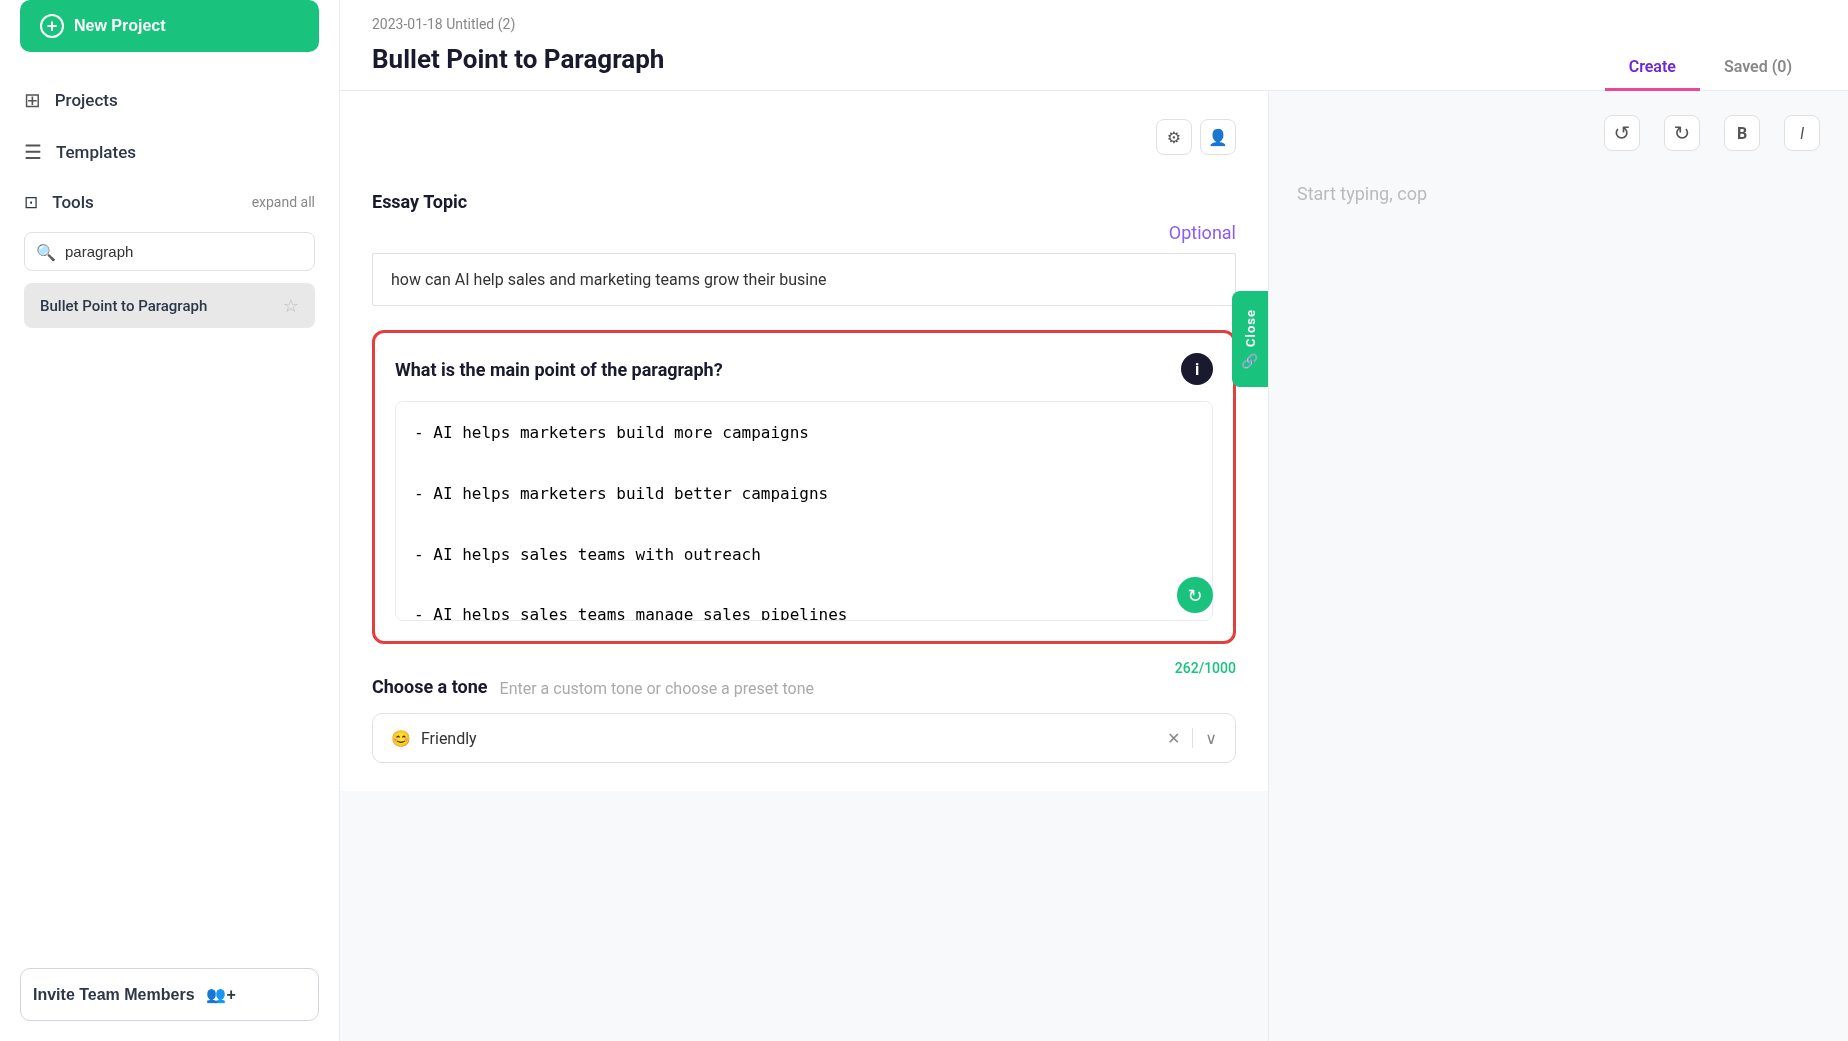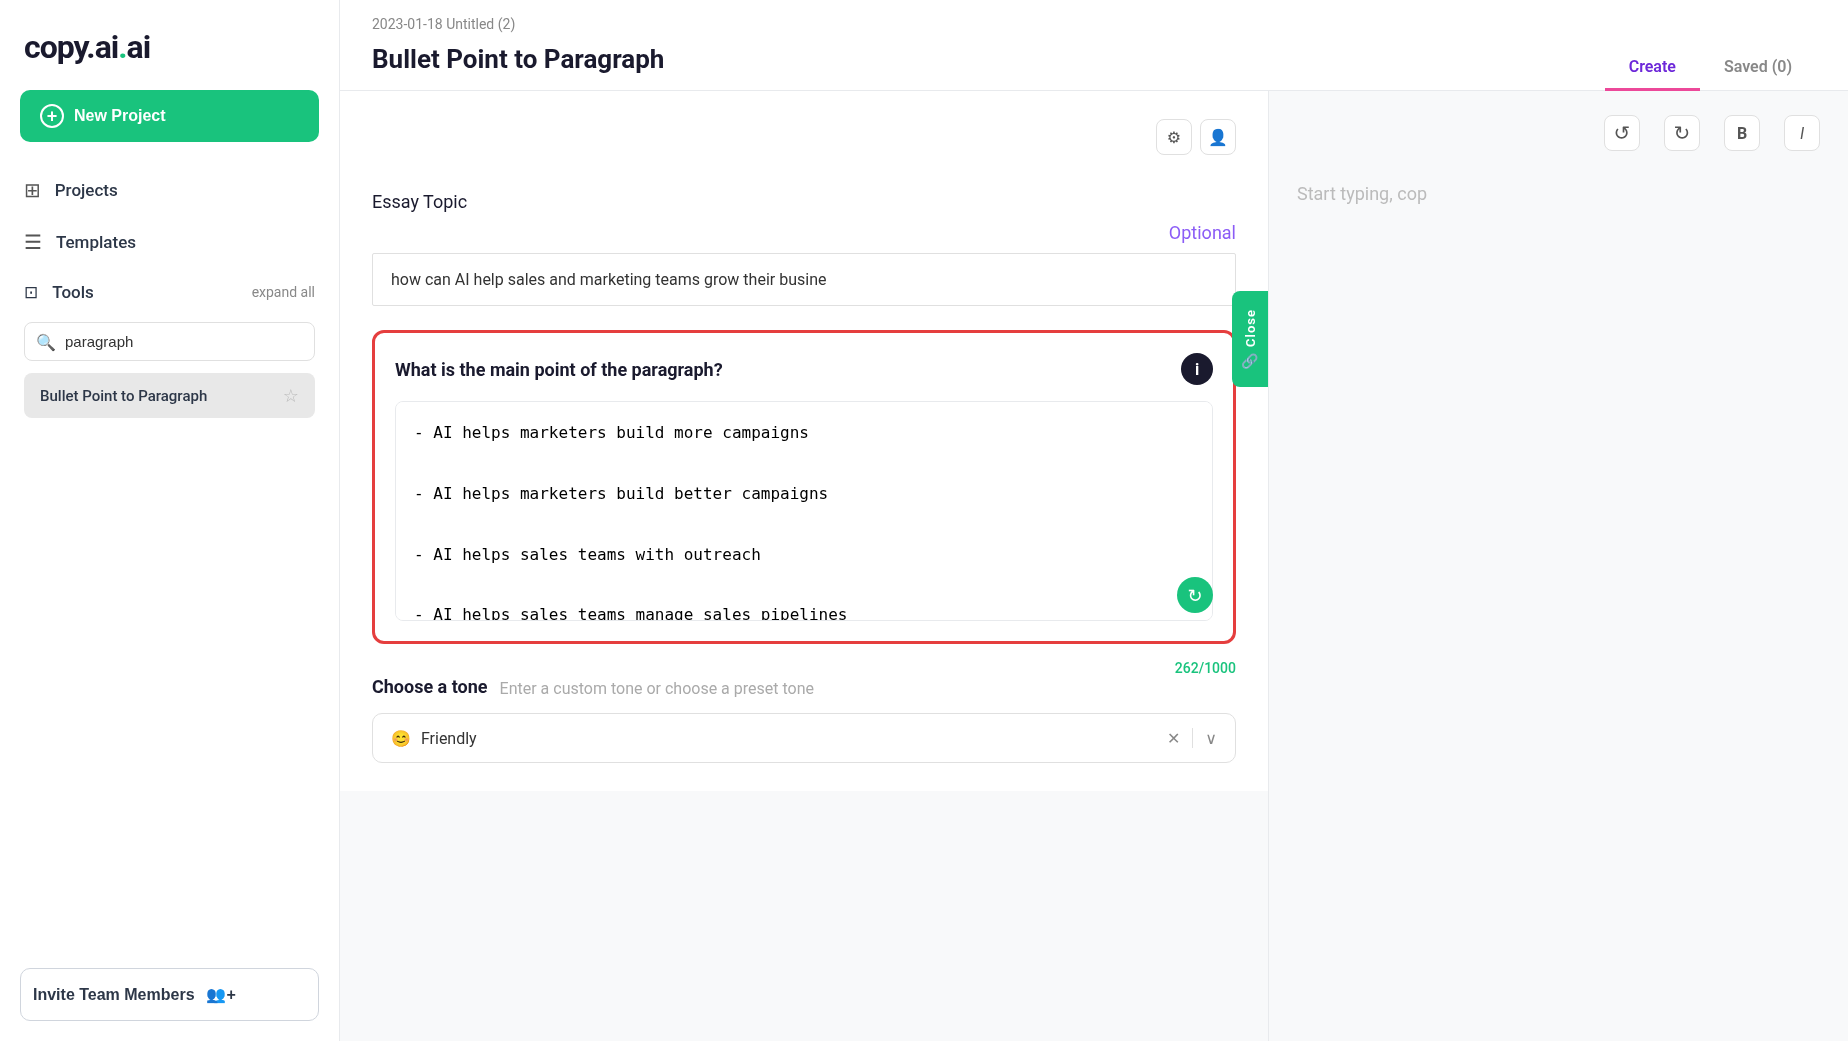--- a/index.html
+++ b/index.html
@@ -273,21 +273,21 @@
       align-items: center;
       justify-content: center;
       cursor: pointer;
       margin-left: 8px;
       font-size: 16px;
       color: #555;
     }
 
     .field-label {
       font-size: 18px;
-      font-weight: 400;
+      font-weight: 700;
       color: #1a1a2e;
       margin-bottom: 16px;
     }
 
     .field-optional {
       font-size: 18px;
       color: #8b5cf6;
       font-weight: 400;
       margin-top: 47px;
     }
@@ -464,25 +464,20 @@
     .form-panel-wrapper {
       flex: 1;
       position: relative;
       overflow: hidden;
     }
   </style>
 </head>
 <body>
 
 <div class="sidebar">
-  <div class="sidebar-logo">
-    <span class="logo-text">
-      <span>copy.ai</span><span class="logo-dot">.</span><span>ai</span>
-    </span>
-  </div>
 
   <button class="new-project-btn">
     <span class="plus-icon">+</span>
     <span>New Project</span>
   </button>
 
   <div class="sidebar-nav">
     <div class="nav-item">
       <span class="icon">⊞</span>
       <span>Projects</span>

